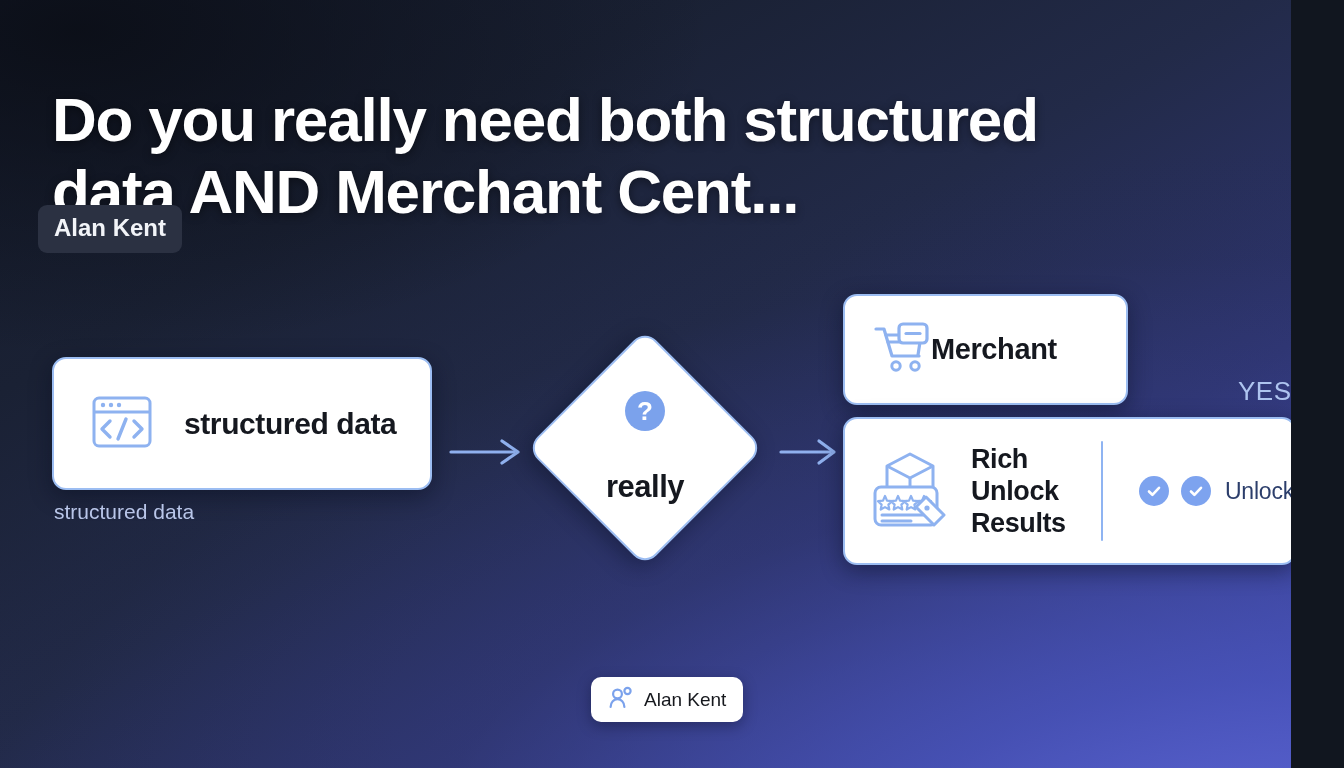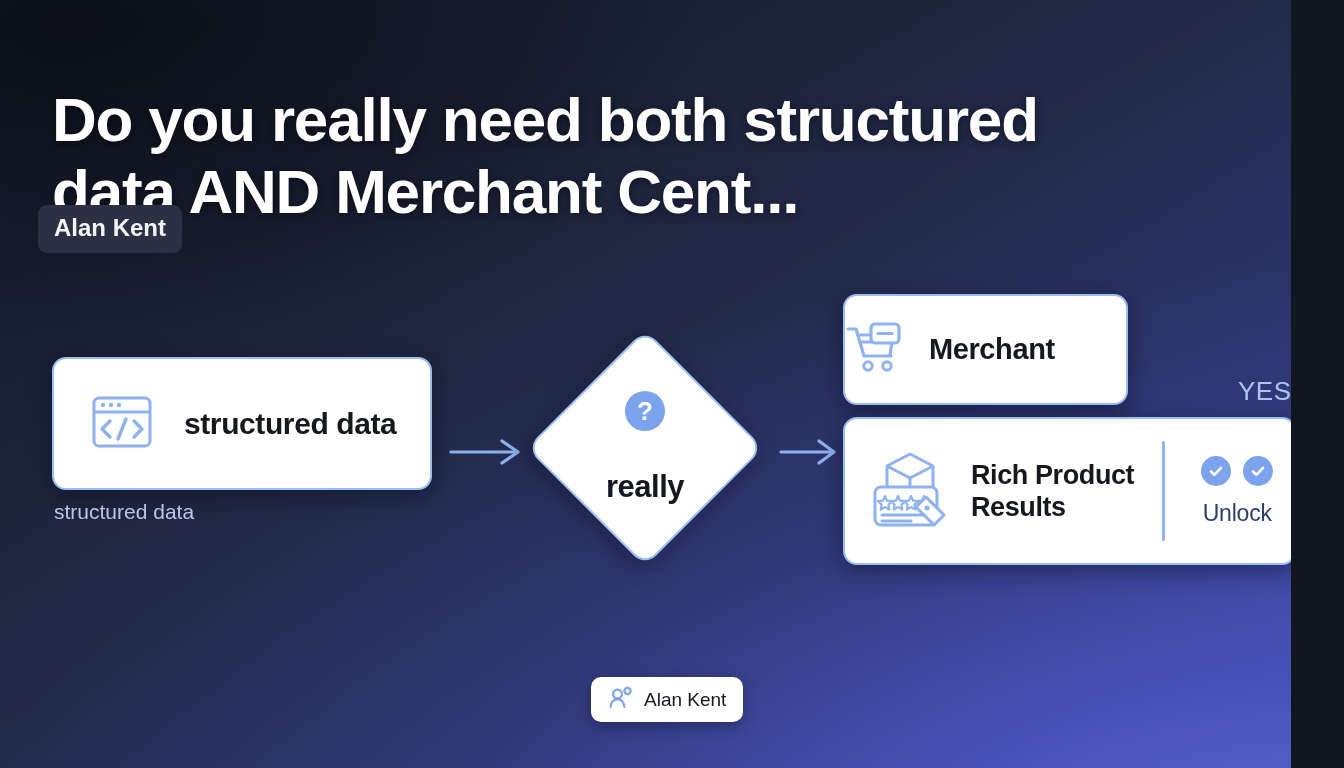--- a/index.html
+++ b/index.html
@@ -118,21 +118,21 @@
     display: flex; align-items: center; justify-content: center;
     line-height: 1;
   }
   .diamond-label {
     font-size: 31px; font-weight: bold; color: #15181f; letter-spacing: -0.5px; margin-top: 26px;
   }
 
   
   #card-merchant {
     left: 843px; top: 294px; width: 285px; height: 111px;
-    gap: 26px;
+    padding-left: 28px;
   }
   #card-merchant .card-label {
     font-size: 29px; font-weight: bold; color: #15181f; letter-spacing: -0.4px;
   }
 
   
   #card-rich {
     left: 843px; top: 417px; width: 453px; height: 148px;
     padding-left: 26px;
     gap: 22px;
@@ -142,21 +142,21 @@
     line-height: 32px; letter-spacing: -0.4px;
     white-space: pre-line;
   }
   .rich-divider {
     width: 3px; height: 100px;
     background: #8fb4f2;
     border-radius: 2px;
     margin-left: 6px;
   }
   .unlock-col {
-    display: flex; flex-direction: column;
+    display: flex; 
     align-items: center; justify-content: center;
     gap: 14px;
     padding-left: 14px;
   }
   .check-row { display: flex; gap: 12px; }
   .check-circle {
     width: 30px; height: 30px; border-radius: 50%;
     background: #7da3ef;
     display: flex; align-items: center; justify-content: center;
   }
@@ -269,21 +269,21 @@
             <polygon points="27,47 29,51.6 34,52.2 30.4,55.6 31.3,60.5 27,58.1 22.7,60.5 23.6,55.6 20,52.2 25,51.6"></polygon>
             <polygon points="40,47 42,51.6 47,52.2 43.4,55.6 44.3,60.5 40,58.1 35.7,60.5 36.6,55.6 33,52.2 38,51.6"></polygon>
             <polygon points="53,47 55,51.6 60,52.2 56.4,55.6 57.3,60.5 53,58.1 48.7,60.5 49.6,55.6 46,52.2 51,51.6"></polygon>
           </g>
           <line x1="11" y1="66" x2="52" y2="66" stroke="#8eb2f0" stroke-width="3" stroke-linecap="round"></line>
           <line x1="11" y1="72" x2="40" y2="72" stroke="#8eb2f0" stroke-width="3" stroke-linecap="round"></line>
           <path d="M55 48 L73 66 L63 76 L45 58 Z" fill="#ffffff" stroke="#8eb2f0" stroke-width="3" stroke-linejoin="round"></path>
           <circle cx="56" cy="59" r="2.6" fill="#8eb2f0"></circle>
         </svg>
       </span>
-      <span class="rich-title">Rich Product
+      <span class="rich-title">Rich Unlock
 Results</span>
       <div class="rich-divider"></div>
       <div class="unlock-col">
         <div class="check-row">
           <span class="check-circle">
             <svg width="18" height="18" viewBox="0 0 18 18">
                 <polyline points="4,9.5 7.4,12.8 14,5.8" stroke="#ffffff" stroke-width="2.6" fill="none" stroke-linecap="round" stroke-linejoin="round"></polyline>
               </svg>
           </span>
           <span class="check-circle">

